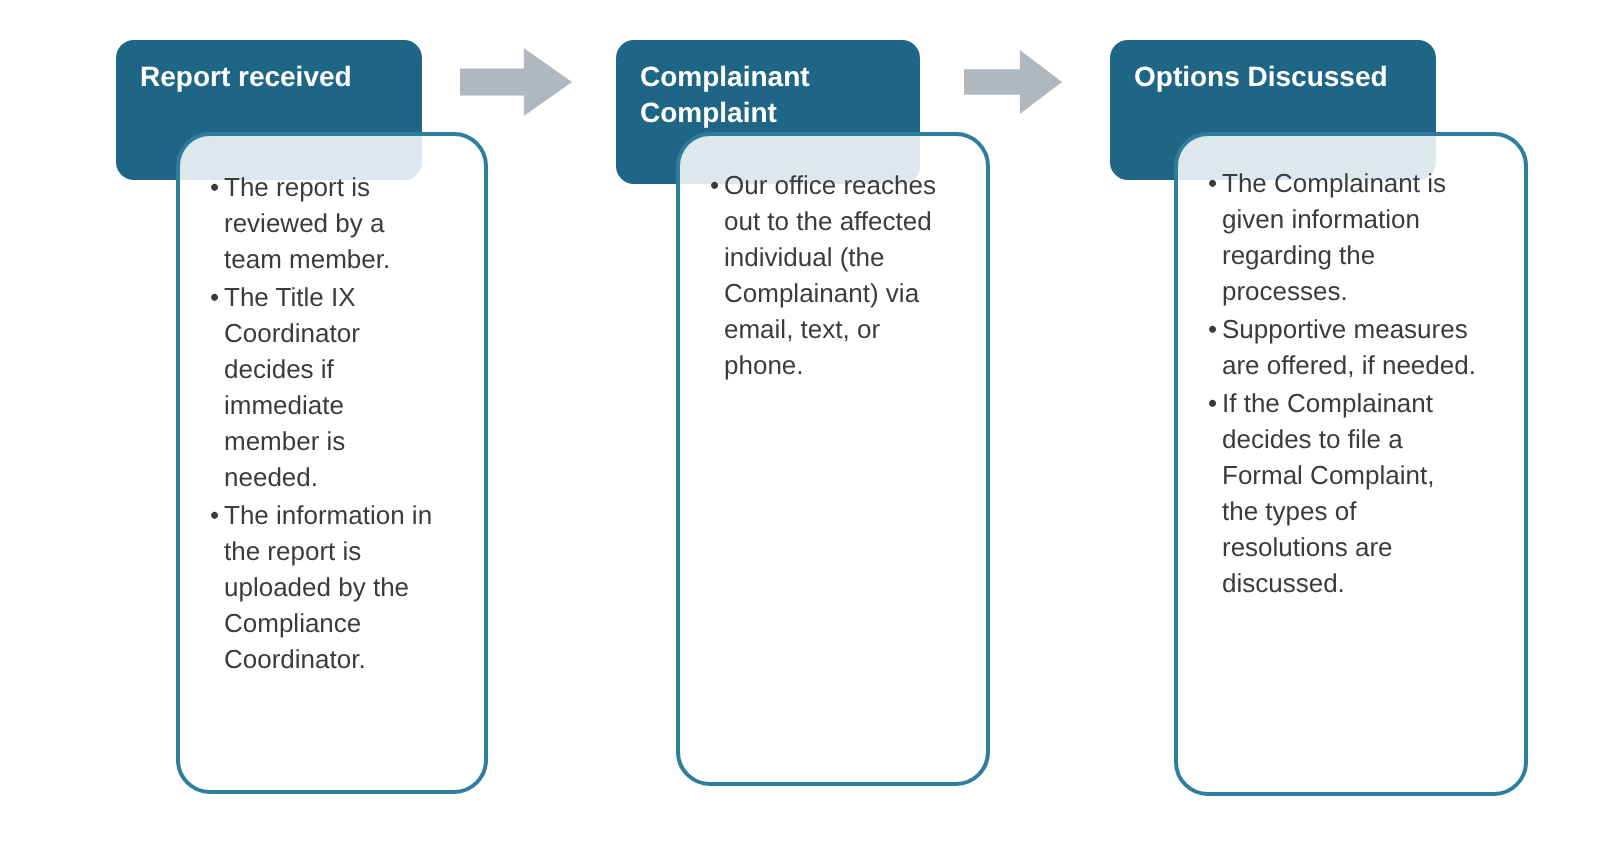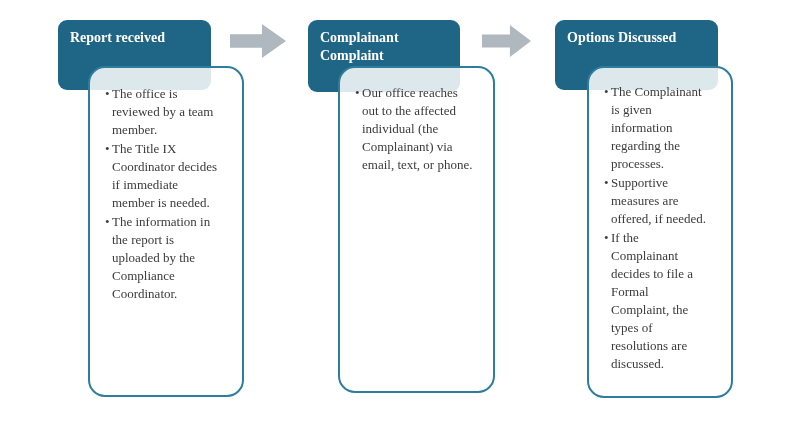--- a/index.html
+++ b/index.html
@@ -4,21 +4,21 @@
 <style>
   :root{
     --header-bg:#1f6586;
     --header-text:#ffffff;
     --panel-border:#2e7d9c;
     --panel-bg:rgba(255,255,255,0.85);
     --arrow:#afb8bf;
     --text:#3b3b3b;
     --canvas-bg:#ffffff;
   }
-  *{box-sizing:border-box;margin:0;padding:0;font-family:Liberation Serif, serif;}
+  *{box-sizing:border-box;margin:0;padding:0;}
   html,body{width:799px;height:430px;}
   body{
     position:relative;
     background:var(--canvas-bg);
     font-family:"Liberation Sans", sans-serif;
     overflow:hidden;
   }
   .step-header{
     position:absolute;
     background:var(--header-bg);
@@ -49,21 +49,21 @@
     margin-bottom:1px;
   }
   .bullets li::before{
     content:"\2022";
     position:absolute;
     left:0;
     top:0;
   }
   .body-1{left:88px;top:66px;width:156px;height:331px;padding:17px 24px 8px 15px;}
   .body-2{left:338px;top:66px;width:157px;height:327px;padding:16px 16px 8px 15px;}
-  .body-3{left:587px;top:66px;width:146px;height:332px;padding:15px 24px 8px 15px;}
+  .body-3{left:587px;top:66px;width:177px;height:332px;padding:15px 24px 8px 15px;}
   .header-1{left:58px;top:20px;width:153px;height:70px;}
   .header-2{left:308px;top:20px;width:152px;height:72px;}
   .header-3{left:555px;top:20px;width:163px;height:70px;}
   .arrow{
     position:absolute;
     background:var(--arrow);
     clip-path:polygon(0 30%, 57% 30%, 57% 0, 100% 50%, 57% 100%, 57% 70%, 0 70%);
     z-index:0;
   }
   .arrow-1{left:230px;top:24px;width:56px;height:34px;}
@@ -71,21 +71,21 @@
 </style>
 </head>
 <body>
 
 <div class="step">
   <div class="step-header header-1">
     <span>Report received</span>
   </div>
   <div class="step-body body-1">
     <ul class="bullets">
-      <li>The office is reviewed by a team member.</li>
+      <li>The report is reviewed by a team member.</li>
       <li>The Title IX Coordinator decides if immediate member is needed.</li>
       <li>The information in the report is uploaded by the Compliance Coordinator.</li>
     </ul>
   </div>
 </div>
 
 <div class="arrow arrow-1"></div>
 
 <div class="step">
   <div class="step-header header-2">

